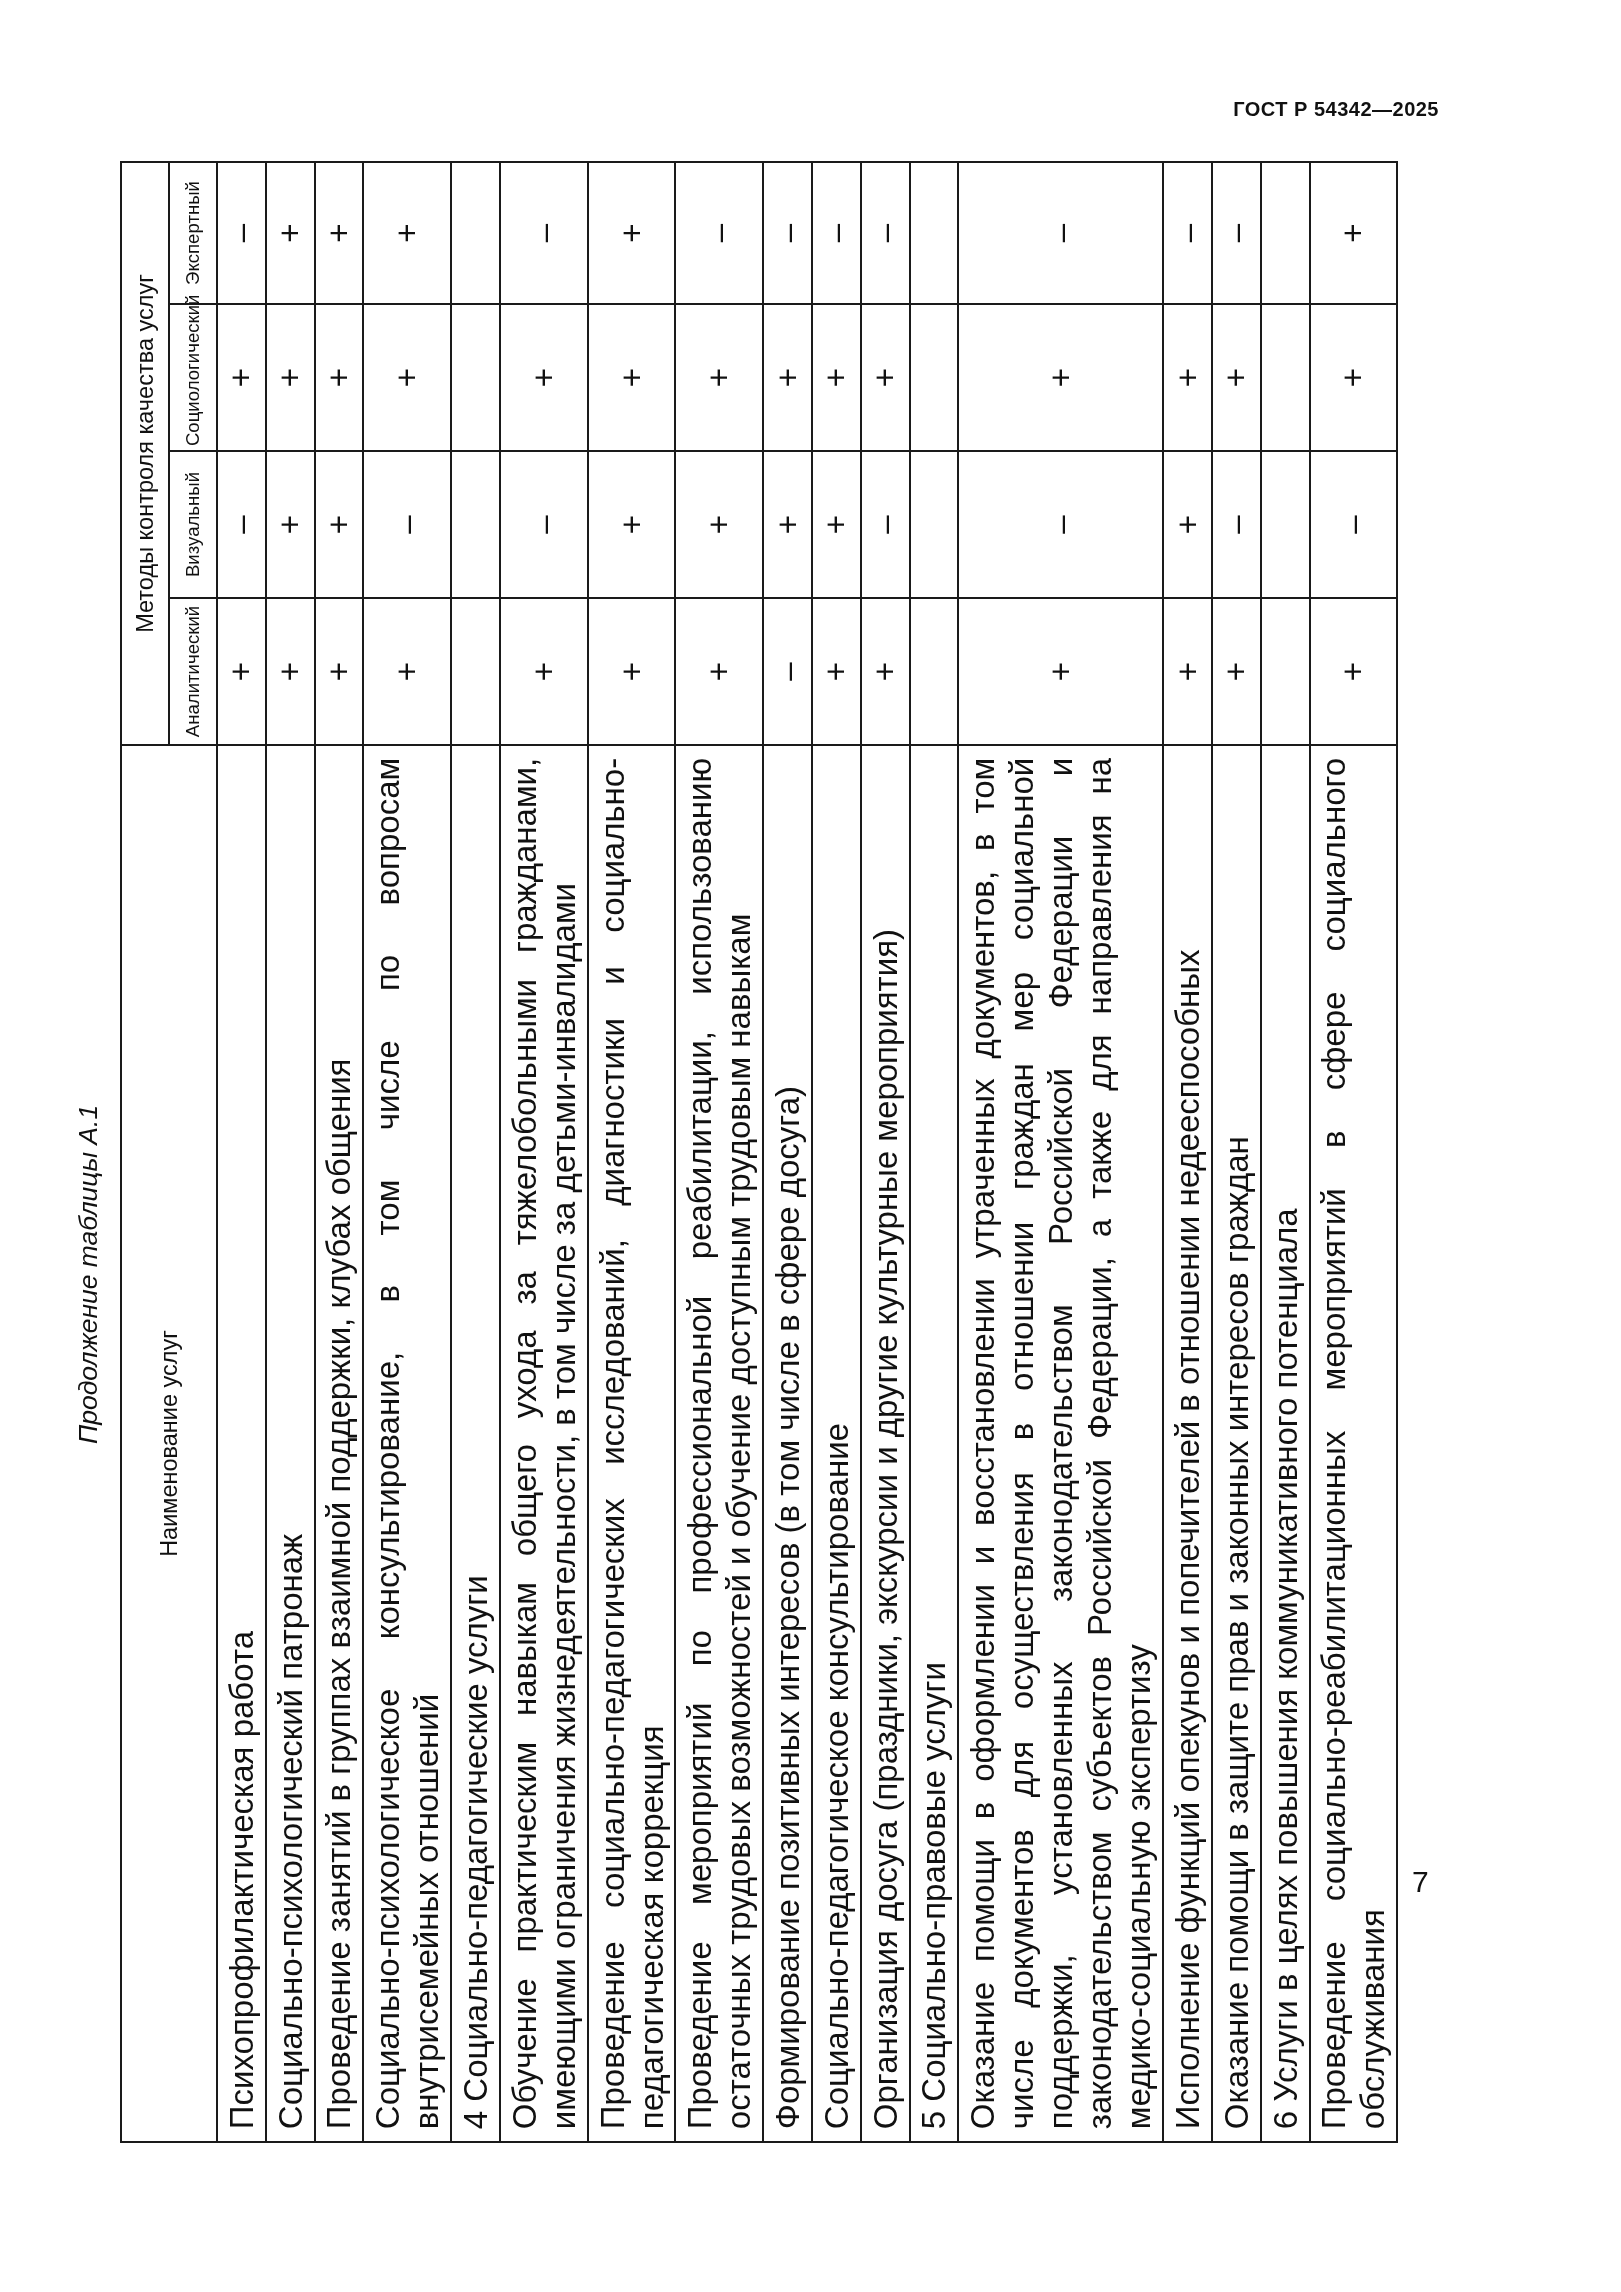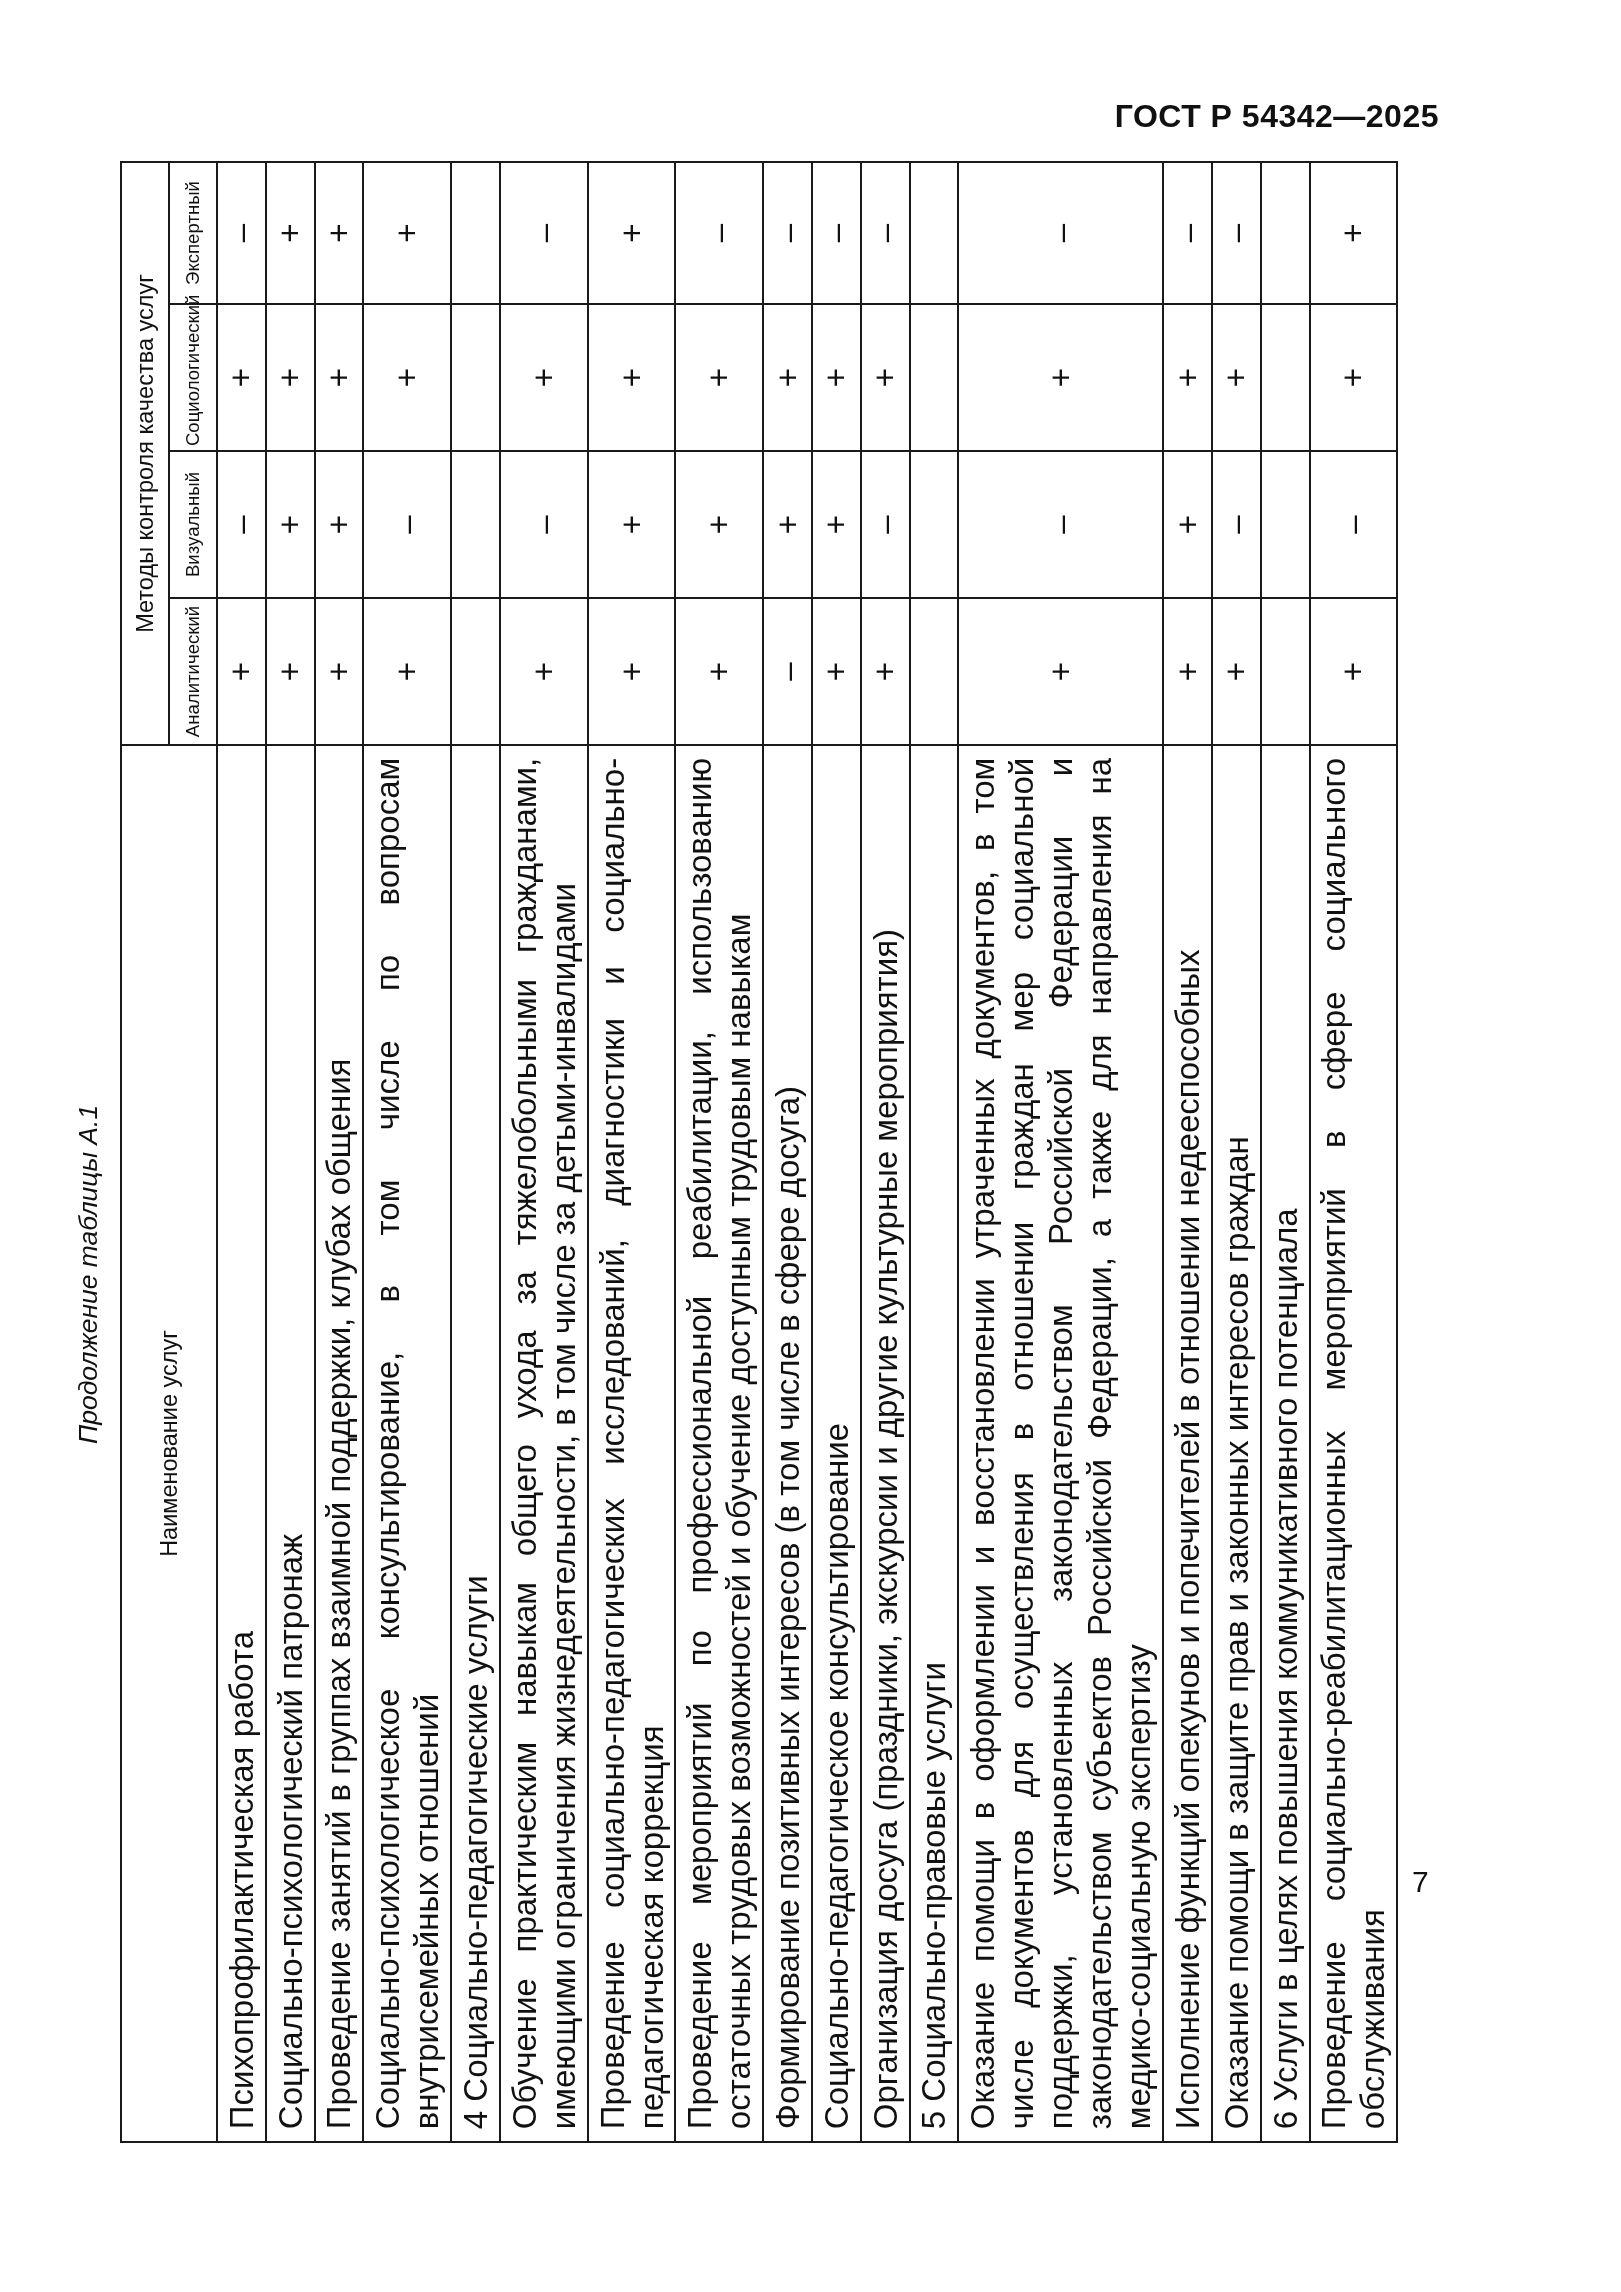--- a/index.html
+++ b/index.html
@@ -12,21 +12,21 @@
     height: 2293px;
     background: #ffffff;
     overflow: hidden;
     margin: 0 auto;
   }
 
   .doc-code {
     position: absolute;
     top: 98px;
     right: 182px;
-    font-size: 32px;
+    font-size: 20px;
     font-weight: bold;
     letter-spacing: 0.5px;
     white-space: nowrap;
     text-align: right;
   }
 
   
   .caption {
     position: absolute;
     left: 73px;

